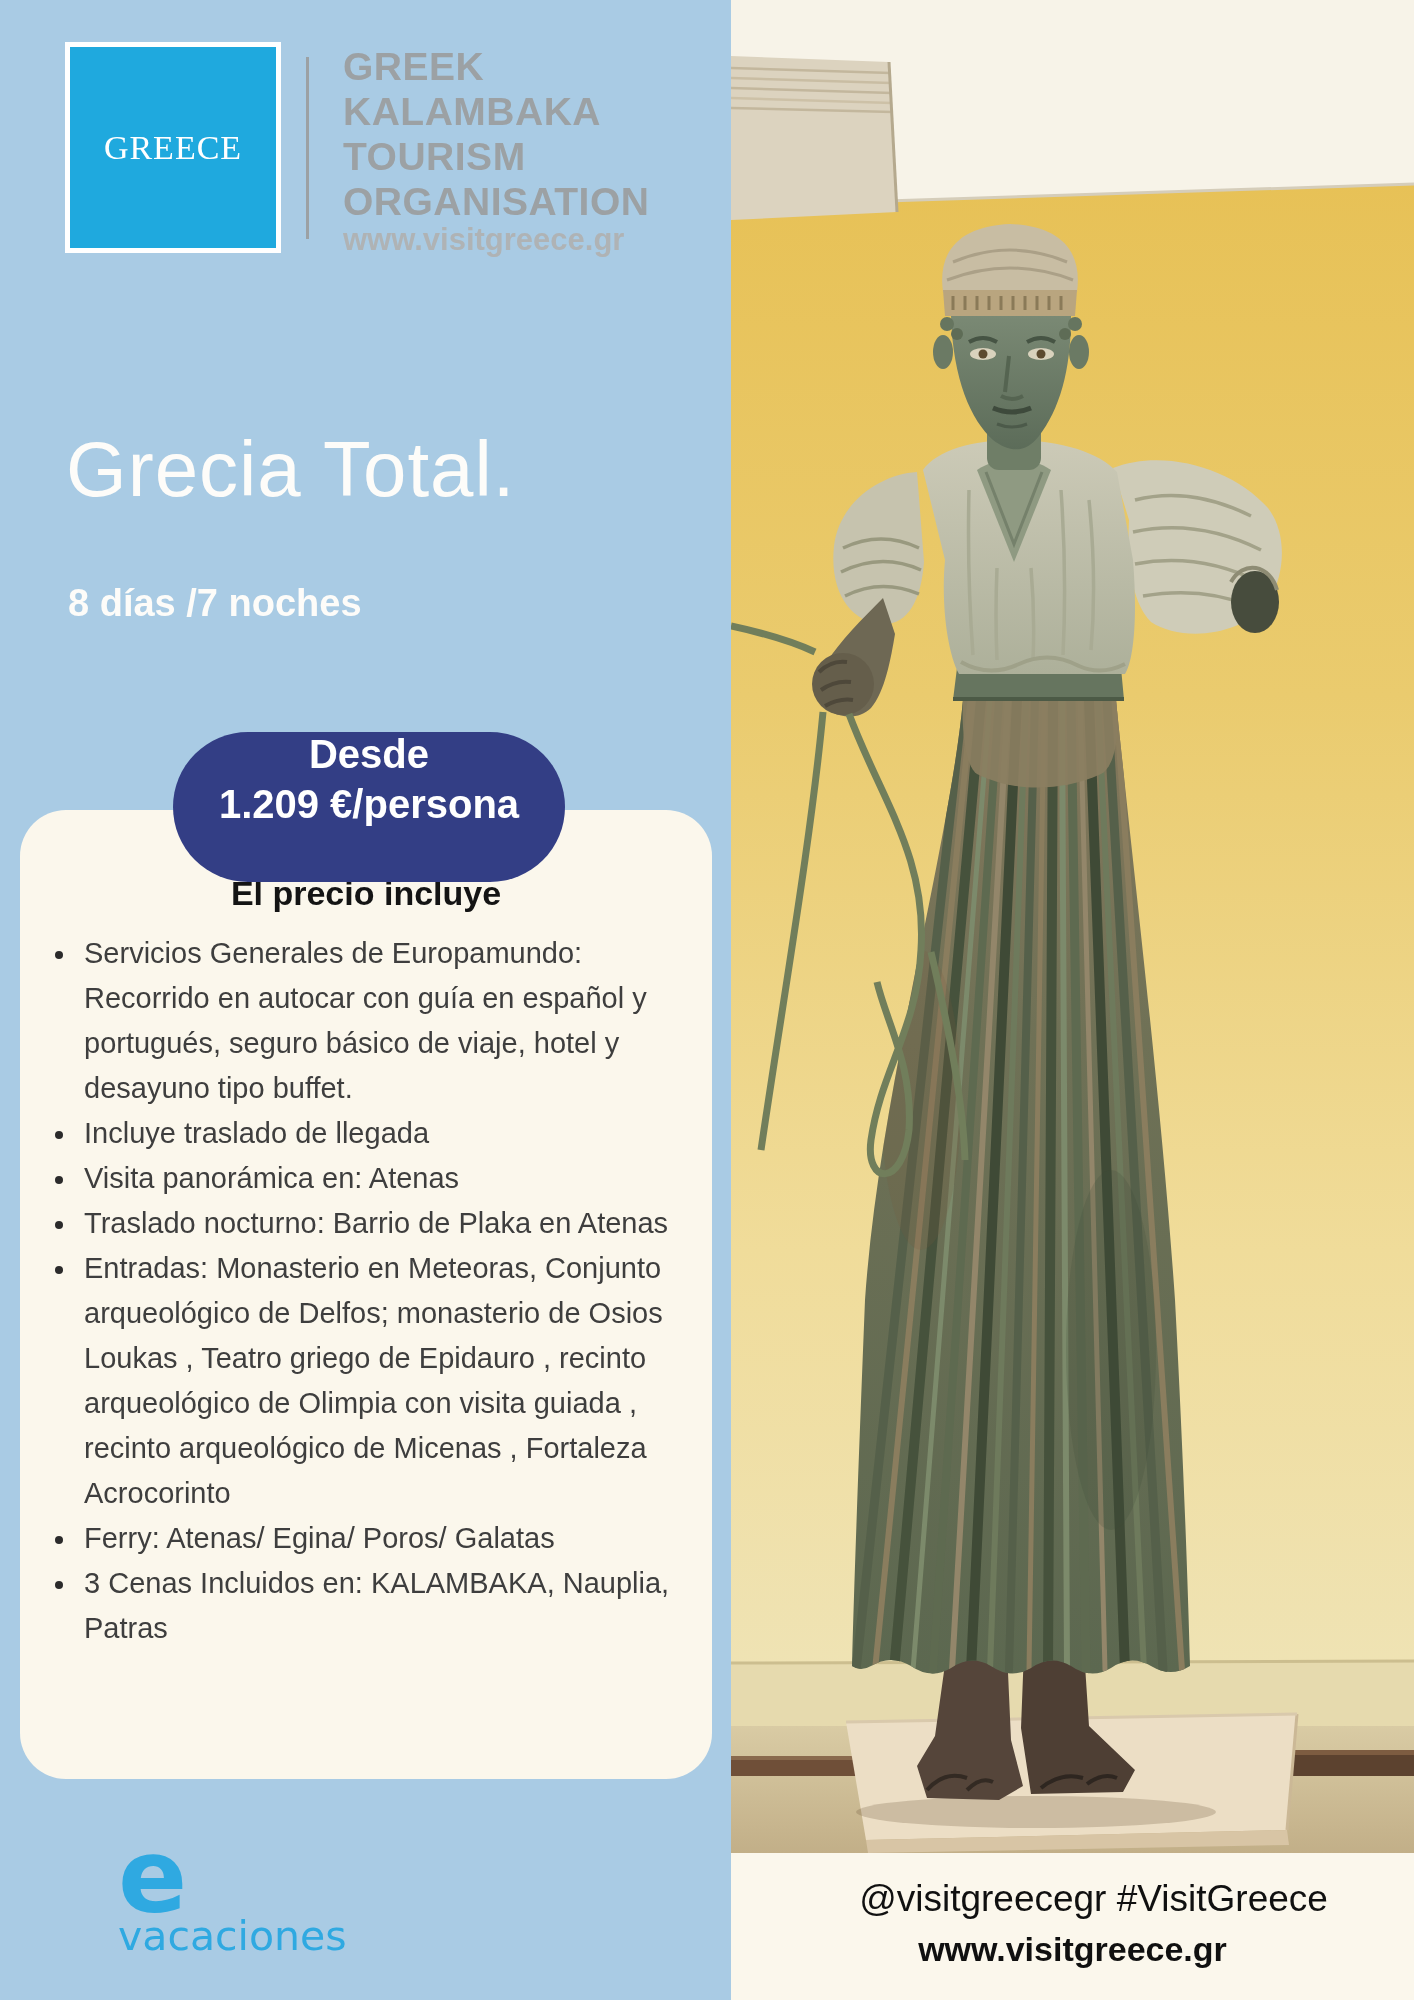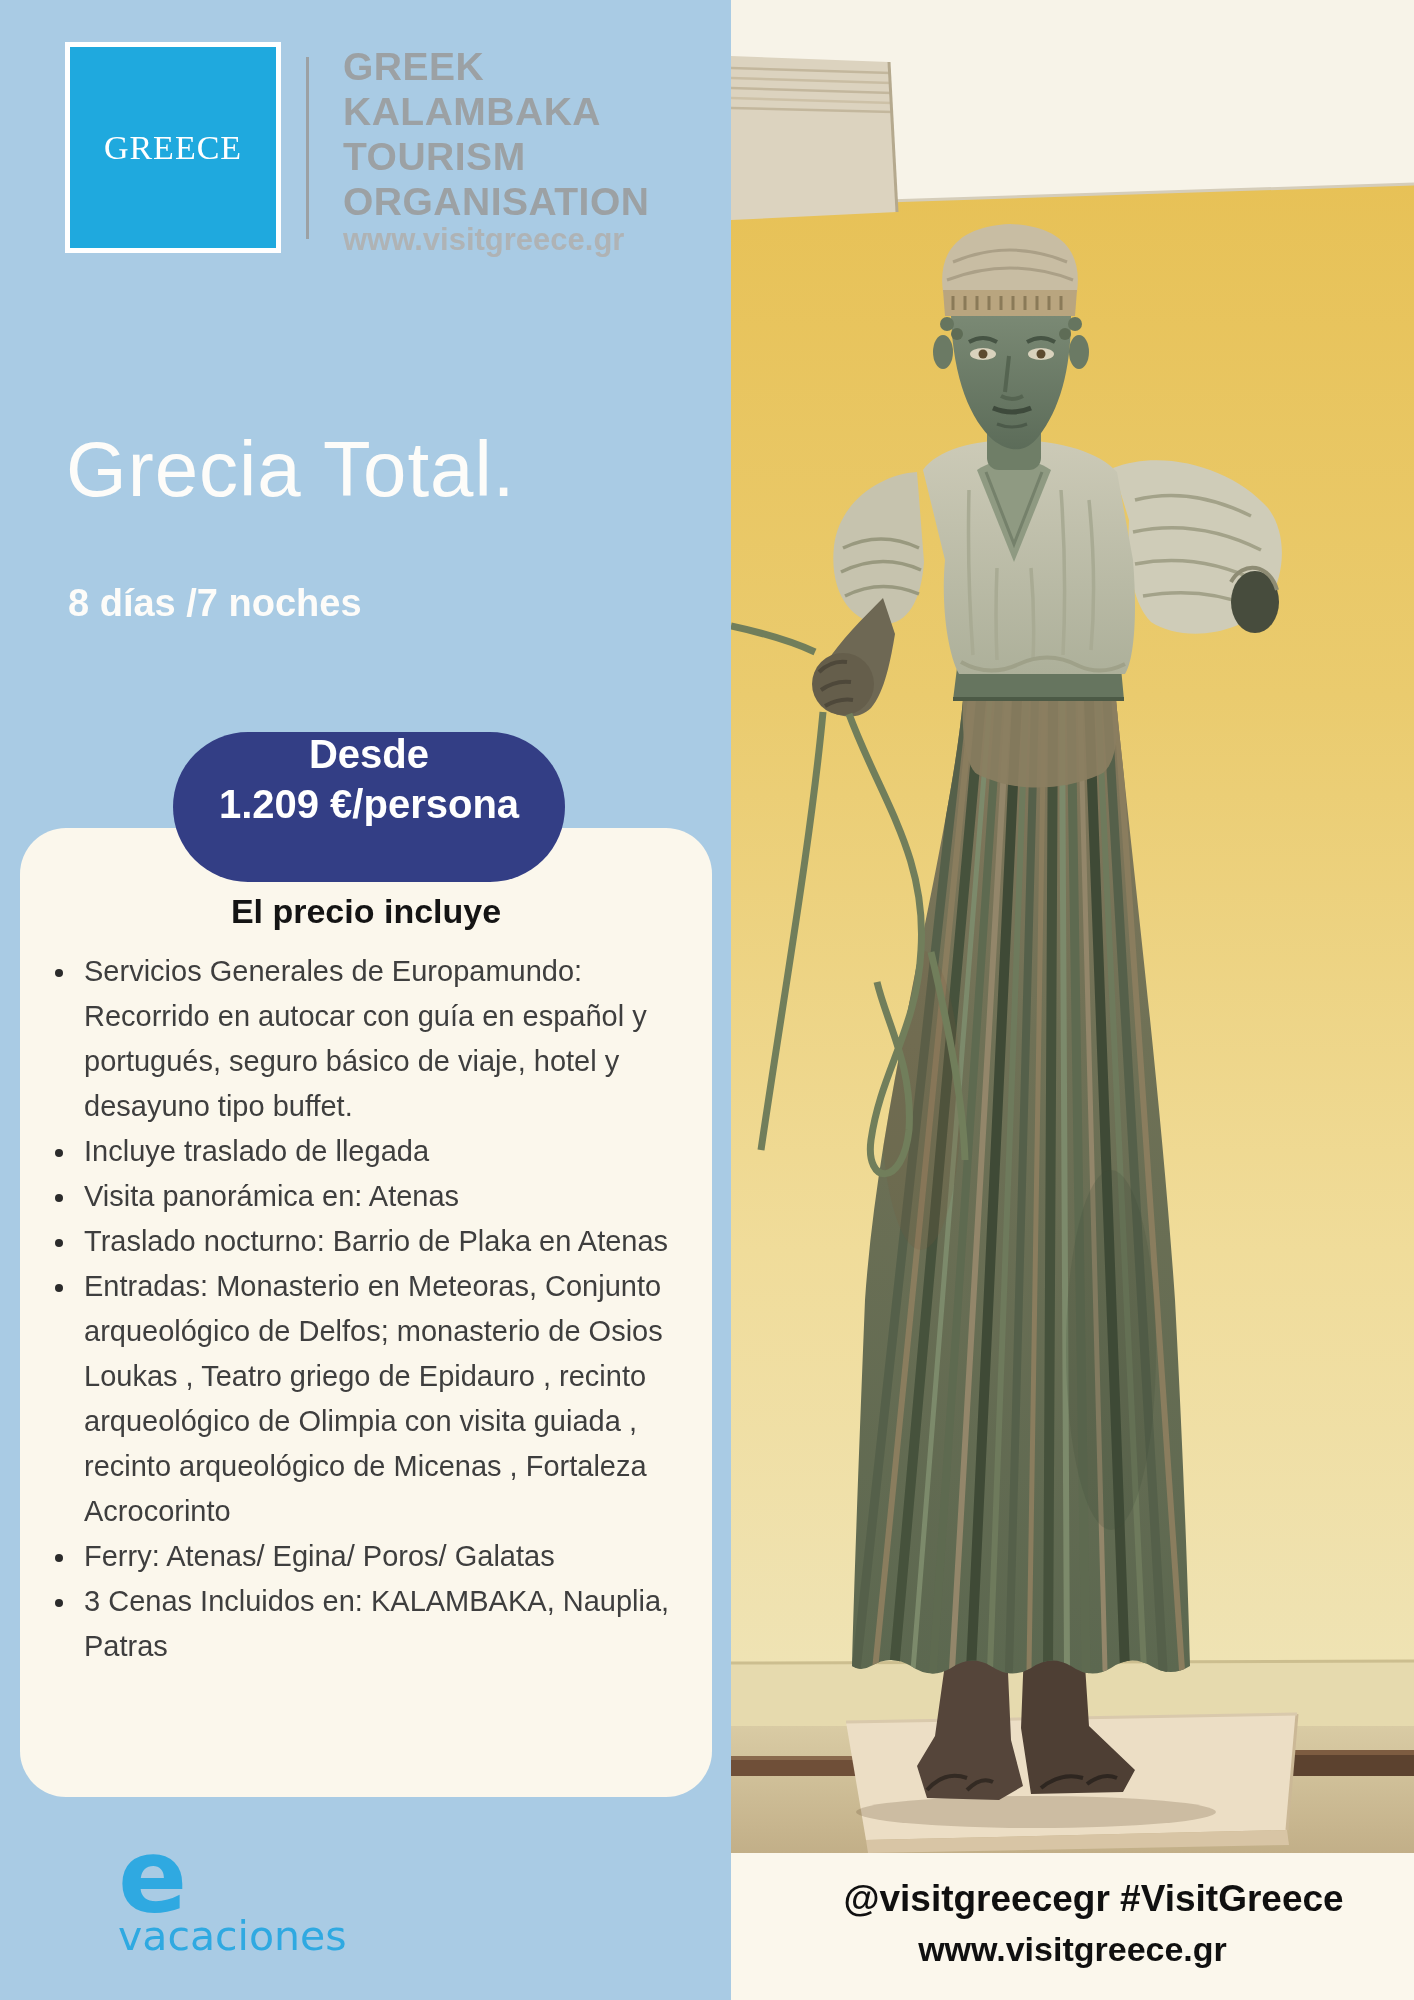--- a/index.html
+++ b/index.html
@@ -34,21 +34,21 @@
   
   .badge {
     position:absolute; left:173px; top:732px; width:392px; height:150px;
     background:#333E85; border-radius:75px; z-index:3;
     display:flex; flex-direction:column; align-items:center; gap:6px;
   }
   .badge div { color:#ffffff; font-size:40px; font-weight:700; line-height:44px; }
 
   
   .card {
-    position:absolute; left:20px; top:828px; width:692px; height:969px;
+    position:absolute; left:20px; top:810px; width:692px; height:969px;
     background:#FBF7EC; border-radius:46px; z-index:2;
   }
   .card-heading { margin-top:64px; text-align:center; color:#141414; font-size:34px; font-weight:700; }
   .card ul { margin:18px 26px 0 30px; padding-left:28px; list-style:disc outside; }
   .card li { color:#3E3E3E; font-size:29px; line-height:45px; padding-left:6px; }
   .card li::marker { color:#2b2b2b; font-size:26px; }
 
   
   .em-logo { position:absolute; left:118px; top:1832px; width:470px; }
   .em-row { display:flex; align-items:baseline; }
@@ -58,21 +58,21 @@
     font-weight:700; letter-spacing:-2px; }
   .em-tagline { text-align:left; padding-right:6px; margin-top:-10px;
     font-family:"DejaVu Sans", sans-serif; font-size:41px; color:#2FA9E1; font-weight:400; }
 
   
   .photo { position:absolute; left:731px; top:0; width:683px; height:1853px; }
   .photo svg { display:block; width:683px; height:1853px; }
 
   
   .photo-footer { position:absolute; left:731px; top:1878px; width:683px; text-align:center; color:#101010; }
-  .pf-social { font-size:37px; font-weight:700;padding-left:42px; }
+  .pf-social { font-size:37px; font-weight:400;padding-left:42px; }
   .pf-site { font-size:34px; font-weight:700; margin-top:10px; }
 </style>
 </head>
 <body>
 
 <div class="page">
   <div class="blue-col"></div>
 
   <div class="gnto">
     <div class="gnto-box">

